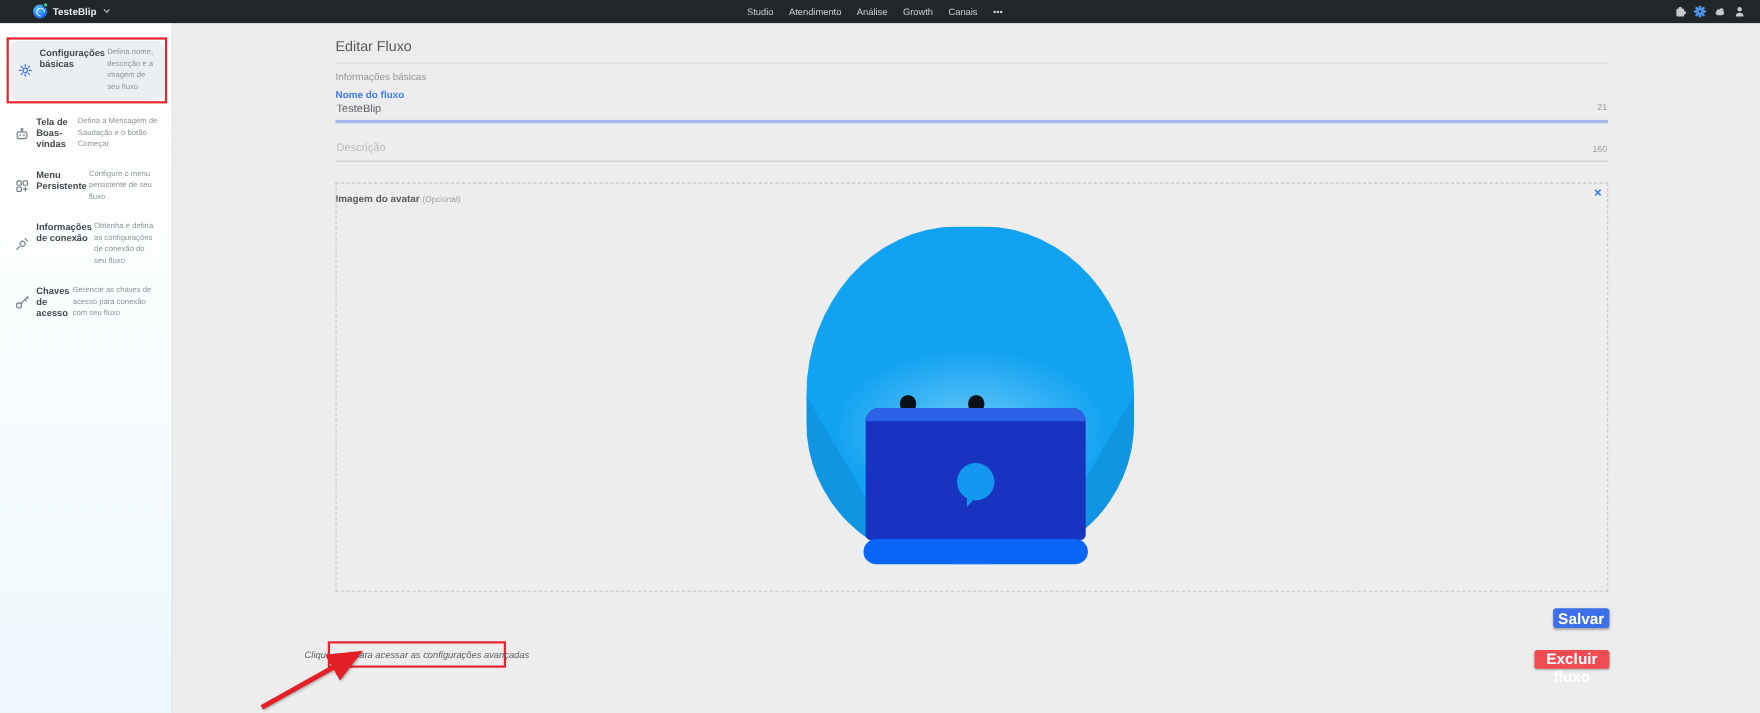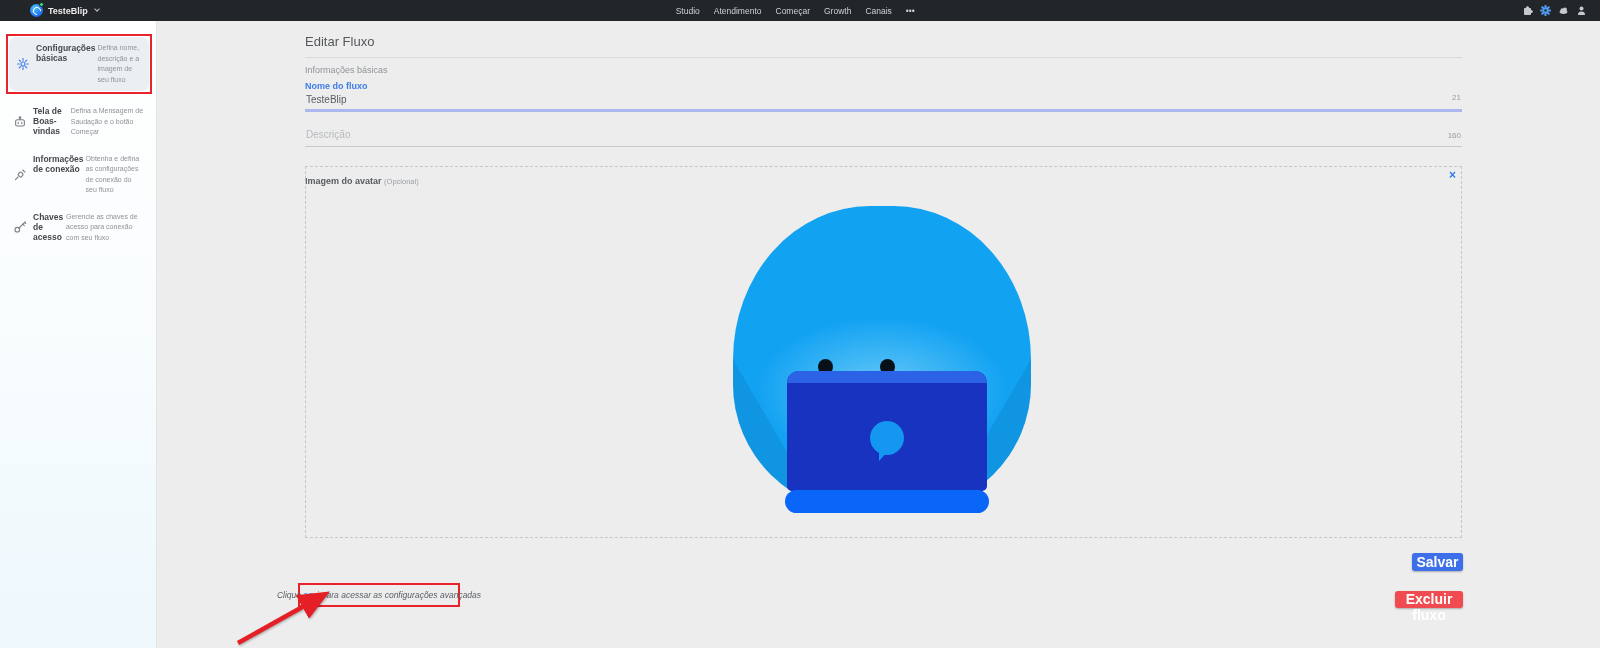--- a/index.html
+++ b/index.html
@@ -112,21 +112,21 @@
   <div class="brand">
     <span class="blip-logo">
         <span class="status-dot"></span>
       </span>
     <span class="account-name">TesteBlip</span>
     <span class="chev"></span>
   </div>
   <nav class="topnav">
     <div class="nav-item">Studio</div>
     <div class="nav-item">Atendimento</div>
-    <div class="nav-item">Começar</div>
+    <div class="nav-item">Análise</div>
     <div class="nav-item">Growth</div>
     <div class="nav-item">Canais</div>
     <div class="nav-item">•••</div>
   </nav>
   <div class="top-icons">
     <svg class="tico" viewBox="0 0 11 11">
       <rect x="2" y="3" width="7" height="7" rx="1" fill="#C6CACD"></rect>
       <circle cx="5.5" cy="2.8" r="1.6" fill="#C6CACD"></circle>
       <circle cx="9.2" cy="6.5" r="1.6" fill="#C6CACD"></circle>
     </svg>
@@ -182,20 +182,32 @@
       <path d="M7 4.8 V3.4" class="ln"></path>
         <circle cx="7" cy="2.7" r="0.8" class="ln"></circle>
       <path d="M5.2 7.2 v1.4 M8.8 7.2 v1.4" class="ln"></path>
     </svg>
     <div class="side-texts">
       <div class="side-title">Tela de Boas-vindas</div>
       <div class="side-sub">Defina a Mensagem de Saudação e o botão Começar</div>
     </div>
   </div>
 
+  <div class="side-item plain">
+    <svg class="sico" viewBox="0 0 14 14">
+      <rect x="2.4" y="2.4" width="4" height="4" rx="0.9" class="ln"></rect>
+      <rect x="8" y="2.4" width="4" height="4" rx="0.9" class="ln"></rect>
+      <rect x="2.4" y="8" width="4" height="4" rx="0.9" class="ln"></rect>
+      <path d="M10 8.4 v3.2 M8.4 10 h3.2" class="ln"></path>
+    </svg>
+    <div class="side-texts">
+      <div class="side-title">Menu Persistente</div>
+      <div class="side-sub">Configure o menu persistente de seu fluxo</div>
+    </div>
+  </div>
 
   <div class="side-item plain">
     <svg class="sico" viewBox="0 0 14 14">
       <path d="M2.4 11.6 L5 9" class="ln"></path>
       <rect x="5.5" y="4.5" width="4.2" height="4.2" rx="1.2" class="ln" transform="rotate(45 7.6 6.6)"></rect>
       <path d="M9.8 2 l1.3 1.3 M12 4.2 l-1.1 -1.1" class="ln"></path>
     </svg>
     <div class="side-texts">
       <div class="side-title">Informações de conexão</div>
       <div class="side-sub">Obtenha e defina as configurações de conexão do seu fluxo</div>

